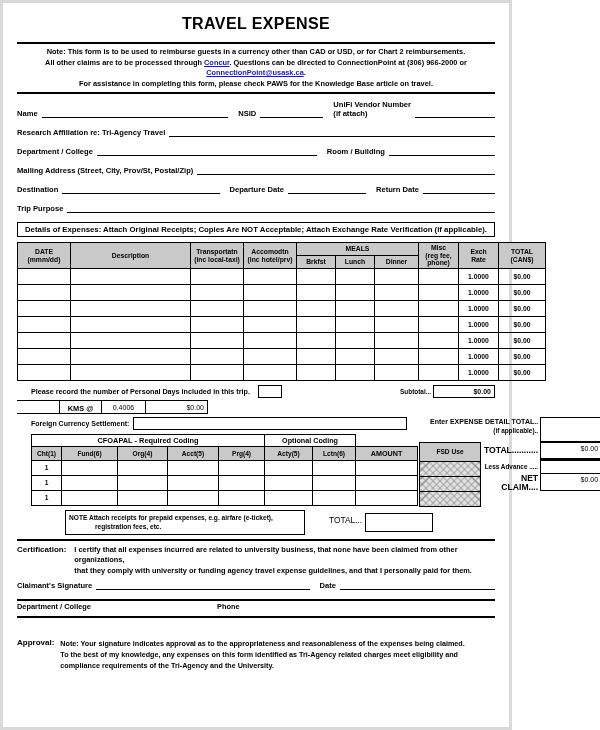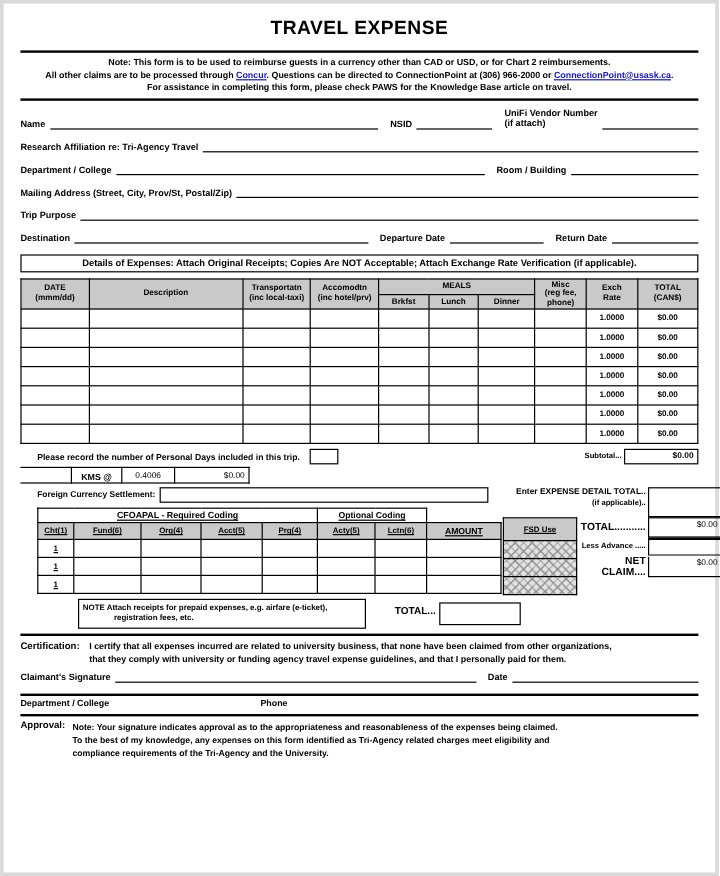--- a/index.html
+++ b/index.html
@@ -9,21 +9,21 @@
   }
   body {
     font-family: "Liberation Sans", sans-serif;
     width: 600px;
     height: 730px;
     overflow: hidden;
     color: #000;
   }
   .page {
     position: relative;
-    width: 599px;
+    width: 512px;
     height: 730px;
     box-sizing: border-box;
     background: #fff;
     border-left: 3px solid #d9d9d9;
     border-right: 3px solid #d9d9d9;
     border-top: 3px solid #d9d9d9;
     border-bottom: 3px solid #d9d9d9;
     padding: 0 14px;
   }
   .title {
@@ -140,21 +140,21 @@
   .fcs { display: flex; align-items: center; padding-left: 14px; }
   .fcs-lbl { font-size: 7px; font-weight: bold; white-space: nowrap; padding-right: 4px; }
   .fcs-box { flex: 1 1 auto; height: 11px; border: 1px solid #000; margin-right: 10px; }
 
   table.cfo {
     border-collapse: collapse; margin-top: 4px; margin-left: 14px;
     width: 386px; table-layout: fixed;
   }
   table.cfo th, table.cfo td {
     border: 1px solid #000; font-size: 6.6px; text-align: center;
-    font-weight: 600; padding: 0; text-decoration: underline;
+    font-weight: 600; padding: 0;
   }
   table.cfo th.grp { background: #fff; font-size: 7.4px; font-weight: bold; padding: 1px 0; }
   table.cfo th.grp2 { background: #fff; font-size: 7.2px; font-weight: 600; padding: 1px 0; }
   table.cfo th.col { background: #c9c9c9; padding: 2px 0; }
   table.cfo th.col.amt { font-size: 7.2px; font-weight: bold; }
   table.cfo td { height: 14px; }
   td.cht { font-size: 7.2px; font-weight: bold; }
   td.fsd {
     background-image:
       repeating-linear-gradient(45deg,  #8c8c8c 0 1px, transparent 1px 5px),
@@ -179,38 +179,38 @@
   .lbl-md { font-size: 7px; font-weight: bold; }
   .lbl-lg { font-size: 8.6px; font-weight: bold; }
 
   
   .noterow { display: flex; align-items: flex-start; margin-top: 3px; padding-left: 48px; }
   .notebox {
     border: 1px solid #000; font-size: 6.6px; font-weight: 600;
     padding: 2px 5px 3px 3px; line-height: 9px; width: 240px; box-sizing: border-box;
   }
   .notebox .ind { padding-left: 26px; }
-  .note-tot-lbl { font-size: 8.4px; font-weight: bold; padding: 5px 3px 0 24px; white-space: nowrap; }
+  .note-tot-lbl { font-size: 8.4px; font-weight: normal; padding: 5px 3px 0 24px; white-space: nowrap; }
   .note-tot-box { width: 66px; height: 17px; border: 1px solid #000; margin-top: 3px; }
 
   
   .cert-rule { border-top: 2px solid #000; margin-top: 4px; }
   .certrow { display: flex; margin-top: 4px; }
   .cert-h { font-size: 8px; font-weight: bold; white-space: nowrap; padding-right: 8px; text-align: right; }
   .cert-b { font-size: 7.4px; font-weight: 600; line-height: 10.5px; }
 
   .sigrow { display: flex; align-items: flex-end; margin-top: 2px; font-size: 7.6px; font-weight: 600; }
 
   .prep-rule { border-top: 2px solid #000; margin-top: 9px; }
   .preprow { display: flex; align-items: flex-start; font-size: 7.4px; font-weight: 600; padding-top: 1px; }
   .prep-cell { position: relative; }
   .prep-cell .txt { padding-top: 1px; }
 
   .appr-rule { border-top: 2px solid #000; margin-top: 5px; }
-  .apprrow { display: flex; margin-top: 3px; }
+  .apprrow { display: flex; margin-top: 20px; }
   .appr-h { font-size: 8px; font-weight: bold; white-space: nowrap; padding-right: 6px; }
   .appr-b { font-size: 7.2px; font-weight: bold; line-height: 11px; }
 </style>
 </head>
 <body>
 
 <div class="page">
 
   <div class="title">TRAVEL EXPENSE</div>
 
@@ -252,33 +252,33 @@
     <span class="flabel">Room / Building</span>
     <span class="fline" style="flex:0 0 106px"></span>
   </div>
 
   <div class="frow">
     <span class="flabel">Mailing Address  (Street, City, Prov/St, Postal/Zip)</span>
     <span class="fline"></span>
   </div>
 
   <div class="frow">
-    <span class="flabel">Trip Purpose</span>
-    <span class="fline"></span>
-  </div>
-
-  <div class="frow">
     <span class="flabel">Destination</span>
     <span class="fline" style="flex:1 1 228px"></span>
     <span class="gap"></span>
     <span class="flabel">Departure Date</span>
     <span class="fline" style="flex:0 0 78px"></span>
     <span class="gap"></span>
     <span class="flabel">Return Date</span>
     <span class="fline" style="flex:0 0 72px"></span>
+  </div>
+
+  <div class="frow">
+    <span class="flabel">Trip Purpose</span>
+    <span class="fline"></span>
   </div>
 
   <div class="banner">Details of Expenses:  Attach Original Receipts;  Copies Are NOT Acceptable;  Attach Exchange Rate Verification (if applicable).</div>
 
   <table class="exp">
     <colgroup>
       <col style="width:53px">
         <col style="width:120px">
         <col style="width:53px">
         <col style="width:53px">

